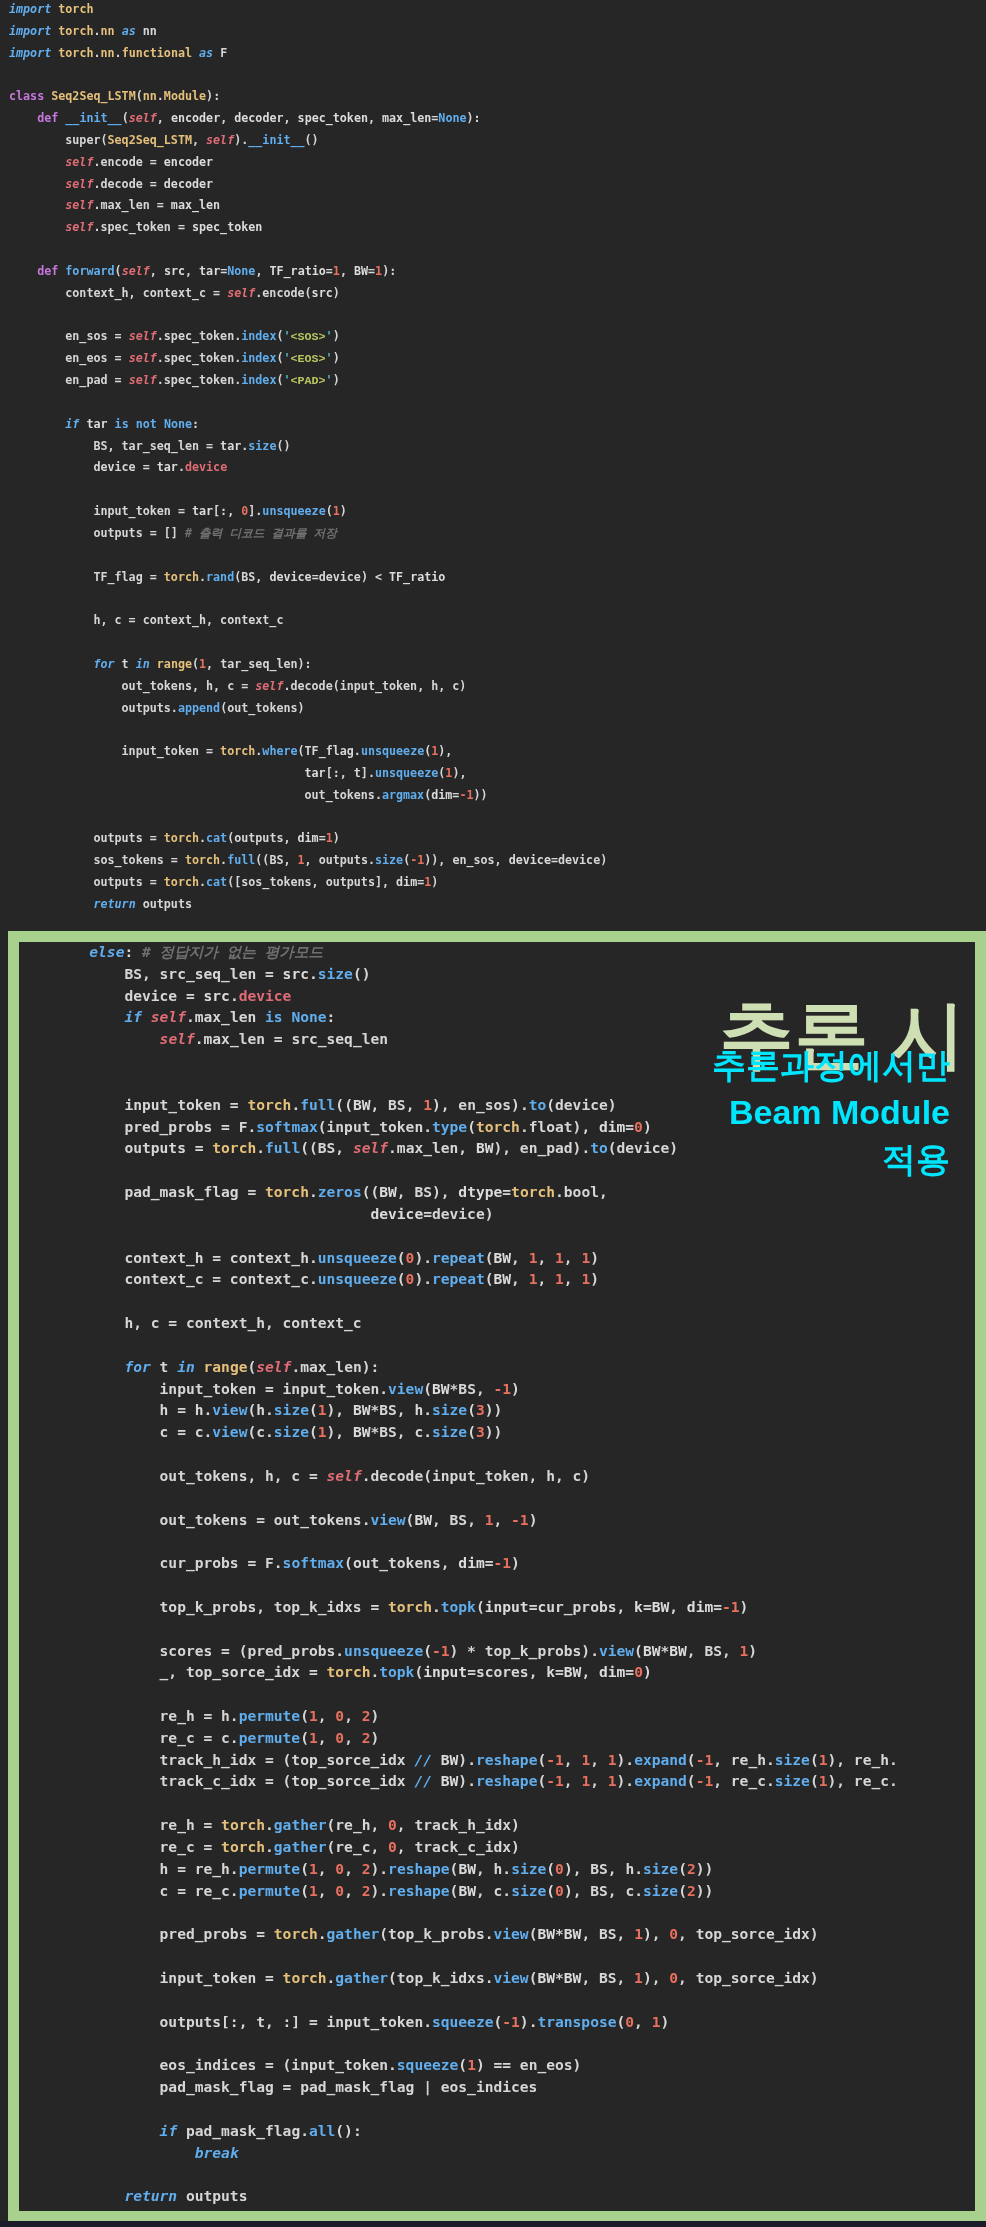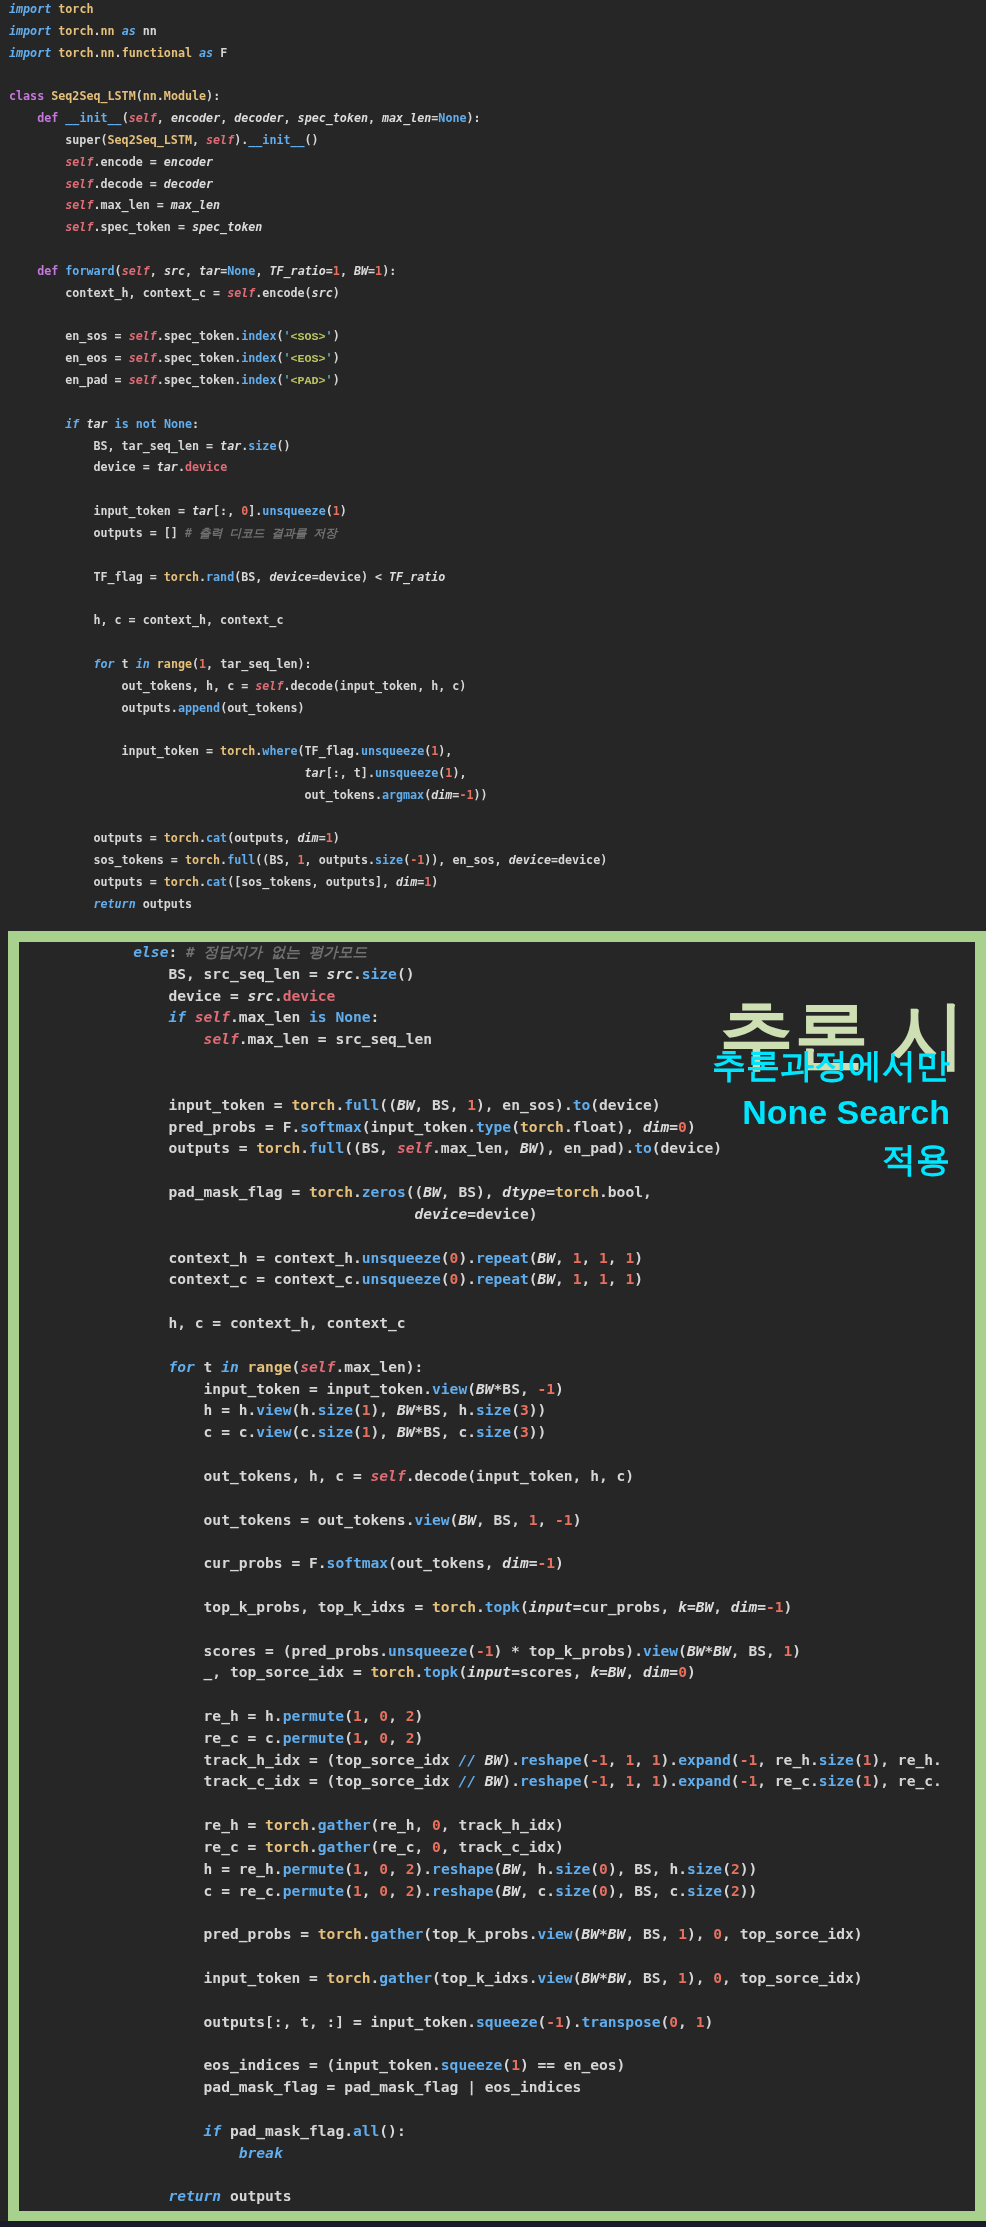--- a/index.html
+++ b/index.html
@@ -10,29 +10,29 @@
   }
   .code-block{
     position:absolute;
     font-family:"DejaVu Sans Mono",monospace;
     font-weight:bold;
     white-space:pre;
     color:var(--code_default);
   }
   #code-main{left:9px;top:-1px;font-size:11.7px;}
   #code-main .line{height:21.83px;line-height:21.83px;}
-  #code-box{left:19px;top:941px;font-size:14.6px;width:880px;overflow:hidden;padding-left:44px;}
+  #code-box{left:19px;top:941px;font-size:14.6px;width:880px;overflow:hidden;}
   #code-box .line{height:21.83px;line-height:21.83px;}
   .tk-t{color:var(--code_default);}
   .tk-k{color:var(--keyword);font-style:italic;}
   .tk-b{color:var(--keyword);}
   .tk-p{color:var(--keyword2);margin-top:26px;}
   .tk-y{color:var(--module);}
   .tk-s{color:var(--self_ref);font-style:italic;}
-  .tk-i{color:var(--param);font-style:italic;margin-top:16px;}
+  .tk-i{color:var(--param);margin-top:16px;}
   .tk-n{color:var(--number);}
   .tk-q{color:var(--string_quote);}
   .tk-g{color:var(--string);font-family:Liberation Mono, monospace;}
   .tk-c{color:var(--comment);font-style:italic;}
   .tk-r{color:var(--property);}
   #highlight-box{
     position:absolute;left:8px;top:931px;width:978px;height:1291px;
     border:11px solid var(--box_border);
     box-sizing:border-box;
     pointer-events:none;
@@ -63,17 +63,17 @@
 <div id="code-main" class="code-block"><div class="line"><span class="tk-k">import</span><span class="tk-t"> </span><span class="tk-y">torch</span></div><div class="line"><span class="tk-k">import</span><span class="tk-t"> </span><span class="tk-y">torch</span><span class="tk-t">.</span><span class="tk-y">nn</span><span class="tk-t"> </span><span class="tk-k">as</span><span class="tk-t"> nn</span></div><div class="line"><span class="tk-k">import</span><span class="tk-t"> </span><span class="tk-y">torch</span><span class="tk-t">.</span><span class="tk-y">nn</span><span class="tk-t">.</span><span class="tk-y">functional</span><span class="tk-t"> </span><span class="tk-k">as</span><span class="tk-t"> F</span></div><div class="line"></div><div class="line"><span class="tk-p">class</span><span class="tk-t"> </span><span class="tk-y">Seq2Seq_LSTM</span><span class="tk-t">(</span><span class="tk-y">nn</span><span class="tk-t">.</span><span class="tk-y">Module</span><span class="tk-t">):</span></div><div class="line"><span class="tk-t">    </span><span class="tk-p">def</span><span class="tk-t"> </span><span class="tk-b">__init__</span><span class="tk-t">(</span><span class="tk-s">self</span><span class="tk-t">, </span><span class="tk-i">encoder</span><span class="tk-t">, </span><span class="tk-i">decoder</span><span class="tk-t">, </span><span class="tk-i">spec_token</span><span class="tk-t">, </span><span class="tk-i">max_len</span><span class="tk-t">=</span><span class="tk-b">None</span><span class="tk-t">):</span></div><div class="line"><span class="tk-t">        super(</span><span class="tk-y">Seq2Seq_LSTM</span><span class="tk-t">, </span><span class="tk-s">self</span><span class="tk-t">).</span><span class="tk-b">__init__</span><span class="tk-t">()</span></div><div class="line"><span class="tk-t">        </span><span class="tk-s">self</span><span class="tk-t">.encode = </span><span class="tk-i">encoder</span></div><div class="line"><span class="tk-t">        </span><span class="tk-s">self</span><span class="tk-t">.decode = </span><span class="tk-i">decoder</span></div><div class="line"><span class="tk-t">        </span><span class="tk-s">self</span><span class="tk-t">.max_len = </span><span class="tk-i">max_len</span></div><div class="line"><span class="tk-t">        </span><span class="tk-s">self</span><span class="tk-t">.spec_token = </span><span class="tk-i">spec_token</span></div><div class="line"></div><div class="line"><span class="tk-t">    </span><span class="tk-p">def</span><span class="tk-t"> </span><span class="tk-b">forward</span><span class="tk-t">(</span><span class="tk-s">self</span><span class="tk-t">, </span><span class="tk-i">src</span><span class="tk-t">, </span><span class="tk-i">tar</span><span class="tk-t">=</span><span class="tk-b">None</span><span class="tk-t">, </span><span class="tk-i">TF_ratio</span><span class="tk-t">=</span><span class="tk-n">1</span><span class="tk-t">, </span><span class="tk-i">BW</span><span class="tk-t">=</span><span class="tk-n">1</span><span class="tk-t">):</span></div><div class="line"><span class="tk-t">        context_h, context_c = </span><span class="tk-s">self</span><span class="tk-t">.encode(</span><span class="tk-i">src</span><span class="tk-t">)</span></div><div class="line"></div><div class="line"><span class="tk-t">        en_sos = </span><span class="tk-s">self</span><span class="tk-t">.spec_token.</span><span class="tk-b">index</span><span class="tk-t">(</span><span class="tk-q">'</span><span class="tk-g">&lt;SOS&gt;</span><span class="tk-q">'</span><span class="tk-t">)</span></div><div class="line"><span class="tk-t">        en_eos = </span><span class="tk-s">self</span><span class="tk-t">.spec_token.</span><span class="tk-b">index</span><span class="tk-t">(</span><span class="tk-q">'</span><span class="tk-g">&lt;EOS&gt;</span><span class="tk-q">'</span><span class="tk-t">)</span></div><div class="line"><span class="tk-t">        en_pad = </span><span class="tk-s">self</span><span class="tk-t">.spec_token.</span><span class="tk-b">index</span><span class="tk-t">(</span><span class="tk-q">'</span><span class="tk-g">&lt;PAD&gt;</span><span class="tk-q">'</span><span class="tk-t">)</span></div><div class="line"></div><div class="line"><span class="tk-t">        </span><span class="tk-k">if</span><span class="tk-t"> </span><span class="tk-i">tar</span><span class="tk-t"> </span><span class="tk-b">is</span><span class="tk-t"> </span><span class="tk-b">not</span><span class="tk-t"> </span><span class="tk-b">None</span><span class="tk-t">:</span></div><div class="line"><span class="tk-t">            BS, tar_seq_len = </span><span class="tk-i">tar</span><span class="tk-t">.</span><span class="tk-b">size</span><span class="tk-t">()</span></div><div class="line"><span class="tk-t">            device = </span><span class="tk-i">tar</span><span class="tk-t">.</span><span class="tk-r">device</span></div><div class="line"></div><div class="line"><span class="tk-t">            input_token = </span><span class="tk-i">tar</span><span class="tk-t">[:, </span><span class="tk-n">0</span><span class="tk-t">].</span><span class="tk-b">unsqueeze</span><span class="tk-t">(</span><span class="tk-n">1</span><span class="tk-t">)</span></div><div class="line"><span class="tk-t">            outputs = [] </span><span class="tk-c"># 출력 디코드 결과를 저장</span></div><div class="line"></div><div class="line"><span class="tk-t">            TF_flag = </span><span class="tk-y">torch</span><span class="tk-t">.</span><span class="tk-b">rand</span><span class="tk-t">(BS, </span><span class="tk-i">device</span><span class="tk-t">=device) &lt; </span><span class="tk-i">TF_ratio</span></div><div class="line"></div><div class="line"><span class="tk-t">            h, c = context_h, context_c</span></div><div class="line"></div><div class="line"><span class="tk-t">            </span><span class="tk-k">for</span><span class="tk-t"> t </span><span class="tk-k">in</span><span class="tk-t"> </span><span class="tk-y">range</span><span class="tk-t">(</span><span class="tk-n">1</span><span class="tk-t">, tar_seq_len):</span></div><div class="line"><span class="tk-t">                out_tokens, h, c = </span><span class="tk-s">self</span><span class="tk-t">.decode(input_token, h, c)</span></div><div class="line"><span class="tk-t">                outputs.</span><span class="tk-b">append</span><span class="tk-t">(out_tokens)</span></div><div class="line"></div><div class="line"><span class="tk-t">                input_token = </span><span class="tk-y">torch</span><span class="tk-t">.</span><span class="tk-b">where</span><span class="tk-t">(TF_flag.</span><span class="tk-b">unsqueeze</span><span class="tk-t">(</span><span class="tk-n">1</span><span class="tk-t">),</span></div><div class="line"><span class="tk-t">                                          </span><span class="tk-i">tar</span><span class="tk-t">[:, t].</span><span class="tk-b">unsqueeze</span><span class="tk-t">(</span><span class="tk-n">1</span><span class="tk-t">),</span></div><div class="line"><span class="tk-t">                                          out_tokens.</span><span class="tk-b">argmax</span><span class="tk-t">(</span><span class="tk-i">dim</span><span class="tk-t">=</span><span class="tk-n">-1</span><span class="tk-t">))</span></div><div class="line"></div><div class="line"><span class="tk-t">            outputs = </span><span class="tk-y">torch</span><span class="tk-t">.</span><span class="tk-b">cat</span><span class="tk-t">(outputs, </span><span class="tk-i">dim</span><span class="tk-t">=</span><span class="tk-n">1</span><span class="tk-t">)</span></div><div class="line"><span class="tk-t">            sos_tokens = </span><span class="tk-y">torch</span><span class="tk-t">.</span><span class="tk-b">full</span><span class="tk-t">((BS, </span><span class="tk-n">1</span><span class="tk-t">, outputs.</span><span class="tk-b">size</span><span class="tk-t">(</span><span class="tk-n">-1</span><span class="tk-t">)), en_sos, </span><span class="tk-i">device</span><span class="tk-t">=device)</span></div><div class="line"><span class="tk-t">            outputs = </span><span class="tk-y">torch</span><span class="tk-t">.</span><span class="tk-b">cat</span><span class="tk-t">([sos_tokens, outputs], </span><span class="tk-i">dim</span><span class="tk-t">=</span><span class="tk-n">1</span><span class="tk-t">)</span></div><div class="line"><span class="tk-t">            </span><span class="tk-k">return</span><span class="tk-t"> outputs</span></div></div>
 
 <div id="code-box" class="code-block"><div class="line"><span class="tk-t">        </span><span class="tk-k">else</span><span class="tk-t">: </span><span class="tk-c"># 정답지가 없는 평가모드</span></div><div class="line"><span class="tk-t">            BS, src_seq_len = </span><span class="tk-i">src</span><span class="tk-t">.</span><span class="tk-b">size</span><span class="tk-t">()</span></div><div class="line"><span class="tk-t">            device = </span><span class="tk-i">src</span><span class="tk-t">.</span><span class="tk-r">device</span></div><div class="line"><span class="tk-t">            </span><span class="tk-k">if</span><span class="tk-t"> </span><span class="tk-s">self</span><span class="tk-t">.max_len </span><span class="tk-b">is</span><span class="tk-t"> </span><span class="tk-b">None</span><span class="tk-t">:</span></div><div class="line"><span class="tk-t">                </span><span class="tk-s">self</span><span class="tk-t">.max_len = src_seq_len</span></div><div class="line"></div><div class="line"></div><div class="line"><span class="tk-t">            input_token = </span><span class="tk-y">torch</span><span class="tk-t">.</span><span class="tk-b">full</span><span class="tk-t">((</span><span class="tk-i">BW</span><span class="tk-t">, BS, </span><span class="tk-n">1</span><span class="tk-t">), en_sos).</span><span class="tk-b">to</span><span class="tk-t">(device)</span></div><div class="line"><span class="tk-t">            pred_probs = F.</span><span class="tk-b">softmax</span><span class="tk-t">(input_token.</span><span class="tk-b">type</span><span class="tk-t">(</span><span class="tk-y">torch</span><span class="tk-t">.float), </span><span class="tk-i">dim</span><span class="tk-t">=</span><span class="tk-n">0</span><span class="tk-t">)</span></div><div class="line"><span class="tk-t">            outputs = </span><span class="tk-y">torch</span><span class="tk-t">.</span><span class="tk-b">full</span><span class="tk-t">((BS, </span><span class="tk-s">self</span><span class="tk-t">.max_len, </span><span class="tk-i">BW</span><span class="tk-t">), en_pad).</span><span class="tk-b">to</span><span class="tk-t">(device)</span></div><div class="line"></div><div class="line"><span class="tk-t">            pad_mask_flag = </span><span class="tk-y">torch</span><span class="tk-t">.</span><span class="tk-b">zeros</span><span class="tk-t">((</span><span class="tk-i">BW</span><span class="tk-t">, BS), </span><span class="tk-i">dtype</span><span class="tk-t">=</span><span class="tk-y">torch</span><span class="tk-t">.bool,</span></div><div class="line"><span class="tk-t">                                        </span><span class="tk-i">device</span><span class="tk-t">=device)</span></div><div class="line"></div><div class="line"><span class="tk-t">            context_h = context_h.</span><span class="tk-b">unsqueeze</span><span class="tk-t">(</span><span class="tk-n">0</span><span class="tk-t">).</span><span class="tk-b">repeat</span><span class="tk-t">(</span><span class="tk-i">BW</span><span class="tk-t">, </span><span class="tk-n">1</span><span class="tk-t">, </span><span class="tk-n">1</span><span class="tk-t">, </span><span class="tk-n">1</span><span class="tk-t">)</span></div><div class="line"><span class="tk-t">            context_c = context_c.</span><span class="tk-b">unsqueeze</span><span class="tk-t">(</span><span class="tk-n">0</span><span class="tk-t">).</span><span class="tk-b">repeat</span><span class="tk-t">(</span><span class="tk-i">BW</span><span class="tk-t">, </span><span class="tk-n">1</span><span class="tk-t">, </span><span class="tk-n">1</span><span class="tk-t">, </span><span class="tk-n">1</span><span class="tk-t">)</span></div><div class="line"></div><div class="line"><span class="tk-t">            h, c = context_h, context_c</span></div><div class="line"></div><div class="line"><span class="tk-t">            </span><span class="tk-k">for</span><span class="tk-t"> t </span><span class="tk-k">in</span><span class="tk-t"> </span><span class="tk-y">range</span><span class="tk-t">(</span><span class="tk-s">self</span><span class="tk-t">.max_len):</span></div><div class="line"><span class="tk-t">                input_token = input_token.</span><span class="tk-b">view</span><span class="tk-t">(</span><span class="tk-i">BW</span><span class="tk-t">*BS, </span><span class="tk-n">-1</span><span class="tk-t">)</span></div><div class="line"><span class="tk-t">                h = h.</span><span class="tk-b">view</span><span class="tk-t">(h.</span><span class="tk-b">size</span><span class="tk-t">(</span><span class="tk-n">1</span><span class="tk-t">), </span><span class="tk-i">BW</span><span class="tk-t">*BS, h.</span><span class="tk-b">size</span><span class="tk-t">(</span><span class="tk-n">3</span><span class="tk-t">))</span></div><div class="line"><span class="tk-t">                c = c.</span><span class="tk-b">view</span><span class="tk-t">(c.</span><span class="tk-b">size</span><span class="tk-t">(</span><span class="tk-n">1</span><span class="tk-t">), </span><span class="tk-i">BW</span><span class="tk-t">*BS, c.</span><span class="tk-b">size</span><span class="tk-t">(</span><span class="tk-n">3</span><span class="tk-t">))</span></div><div class="line"></div><div class="line"><span class="tk-t">                out_tokens, h, c = </span><span class="tk-s">self</span><span class="tk-t">.decode(input_token, h, c)</span></div><div class="line"></div><div class="line"><span class="tk-t">                out_tokens = out_tokens.</span><span class="tk-b">view</span><span class="tk-t">(</span><span class="tk-i">BW</span><span class="tk-t">, BS, </span><span class="tk-n">1</span><span class="tk-t">, </span><span class="tk-n">-1</span><span class="tk-t">)</span></div><div class="line"></div><div class="line"><span class="tk-t">                cur_probs = F.</span><span class="tk-b">softmax</span><span class="tk-t">(out_tokens, </span><span class="tk-i">dim</span><span class="tk-t">=</span><span class="tk-n">-1</span><span class="tk-t">)</span></div><div class="line"></div><div class="line"><span class="tk-t">                top_k_probs, top_k_idxs = </span><span class="tk-y">torch</span><span class="tk-t">.</span><span class="tk-b">topk</span><span class="tk-t">(</span><span class="tk-i">input</span><span class="tk-t">=cur_probs, </span><span class="tk-i">k</span><span class="tk-t">=</span><span class="tk-i">BW</span><span class="tk-t">, </span><span class="tk-i">dim</span><span class="tk-t">=</span><span class="tk-n">-1</span><span class="tk-t">)</span></div><div class="line"></div><div class="line"><span class="tk-t">                scores = (pred_probs.</span><span class="tk-b">unsqueeze</span><span class="tk-t">(</span><span class="tk-n">-1</span><span class="tk-t">) * top_k_probs).</span><span class="tk-b">view</span><span class="tk-t">(</span><span class="tk-i">BW</span><span class="tk-t">*</span><span class="tk-i">BW</span><span class="tk-t">, BS, </span><span class="tk-n">1</span><span class="tk-t">)</span></div><div class="line"><span class="tk-t">                _, top_sorce_idx = </span><span class="tk-y">torch</span><span class="tk-t">.</span><span class="tk-b">topk</span><span class="tk-t">(</span><span class="tk-i">input</span><span class="tk-t">=scores, </span><span class="tk-i">k</span><span class="tk-t">=</span><span class="tk-i">BW</span><span class="tk-t">, </span><span class="tk-i">dim</span><span class="tk-t">=</span><span class="tk-n">0</span><span class="tk-t">)</span></div><div class="line"></div><div class="line"><span class="tk-t">                re_h = h.</span><span class="tk-b">permute</span><span class="tk-t">(</span><span class="tk-n">1</span><span class="tk-t">, </span><span class="tk-n">0</span><span class="tk-t">, </span><span class="tk-n">2</span><span class="tk-t">)</span></div><div class="line"><span class="tk-t">                re_c = c.</span><span class="tk-b">permute</span><span class="tk-t">(</span><span class="tk-n">1</span><span class="tk-t">, </span><span class="tk-n">0</span><span class="tk-t">, </span><span class="tk-n">2</span><span class="tk-t">)</span></div><div class="line"><span class="tk-t">                track_h_idx = (top_sorce_idx </span><span class="tk-k">//</span><span class="tk-t"> </span><span class="tk-i">BW</span><span class="tk-t">).</span><span class="tk-b">reshape</span><span class="tk-t">(</span><span class="tk-n">-1</span><span class="tk-t">, </span><span class="tk-n">1</span><span class="tk-t">, </span><span class="tk-n">1</span><span class="tk-t">).</span><span class="tk-b">expand</span><span class="tk-t">(</span><span class="tk-n">-1</span><span class="tk-t">, re_h.</span><span class="tk-b">size</span><span class="tk-t">(</span><span class="tk-n">1</span><span class="tk-t">), re_h.</span><span class="tk-b">size</span><span class="tk-t">(</span><span class="tk-n">2</span><span class="tk-t">))</span></div><div class="line"><span class="tk-t">                track_c_idx = (top_sorce_idx </span><span class="tk-k">//</span><span class="tk-t"> </span><span class="tk-i">BW</span><span class="tk-t">).</span><span class="tk-b">reshape</span><span class="tk-t">(</span><span class="tk-n">-1</span><span class="tk-t">, </span><span class="tk-n">1</span><span class="tk-t">, </span><span class="tk-n">1</span><span class="tk-t">).</span><span class="tk-b">expand</span><span class="tk-t">(</span><span class="tk-n">-1</span><span class="tk-t">, re_c.</span><span class="tk-b">size</span><span class="tk-t">(</span><span class="tk-n">1</span><span class="tk-t">), re_c.</span><span class="tk-b">size</span><span class="tk-t">(</span><span class="tk-n">2</span><span class="tk-t">))</span></div><div class="line"></div><div class="line"><span class="tk-t">                re_h = </span><span class="tk-y">torch</span><span class="tk-t">.</span><span class="tk-b">gather</span><span class="tk-t">(re_h, </span><span class="tk-n">0</span><span class="tk-t">, track_h_idx)</span></div><div class="line"><span class="tk-t">                re_c = </span><span class="tk-y">torch</span><span class="tk-t">.</span><span class="tk-b">gather</span><span class="tk-t">(re_c, </span><span class="tk-n">0</span><span class="tk-t">, track_c_idx)</span></div><div class="line"><span class="tk-t">                h = re_h.</span><span class="tk-b">permute</span><span class="tk-t">(</span><span class="tk-n">1</span><span class="tk-t">, </span><span class="tk-n">0</span><span class="tk-t">, </span><span class="tk-n">2</span><span class="tk-t">).</span><span class="tk-b">reshape</span><span class="tk-t">(</span><span class="tk-i">BW</span><span class="tk-t">, h.</span><span class="tk-b">size</span><span class="tk-t">(</span><span class="tk-n">0</span><span class="tk-t">), BS, h.</span><span class="tk-b">size</span><span class="tk-t">(</span><span class="tk-n">2</span><span class="tk-t">))</span></div><div class="line"><span class="tk-t">                c = re_c.</span><span class="tk-b">permute</span><span class="tk-t">(</span><span class="tk-n">1</span><span class="tk-t">, </span><span class="tk-n">0</span><span class="tk-t">, </span><span class="tk-n">2</span><span class="tk-t">).</span><span class="tk-b">reshape</span><span class="tk-t">(</span><span class="tk-i">BW</span><span class="tk-t">, c.</span><span class="tk-b">size</span><span class="tk-t">(</span><span class="tk-n">0</span><span class="tk-t">), BS, c.</span><span class="tk-b">size</span><span class="tk-t">(</span><span class="tk-n">2</span><span class="tk-t">))</span></div><div class="line"></div><div class="line"><span class="tk-t">                pred_probs = </span><span class="tk-y">torch</span><span class="tk-t">.</span><span class="tk-b">gather</span><span class="tk-t">(top_k_probs.</span><span class="tk-b">view</span><span class="tk-t">(</span><span class="tk-i">BW</span><span class="tk-t">*</span><span class="tk-i">BW</span><span class="tk-t">, BS, </span><span class="tk-n">1</span><span class="tk-t">), </span><span class="tk-n">0</span><span class="tk-t">, top_sorce_idx)</span></div><div class="line"></div><div class="line"><span class="tk-t">                input_token = </span><span class="tk-y">torch</span><span class="tk-t">.</span><span class="tk-b">gather</span><span class="tk-t">(top_k_idxs.</span><span class="tk-b">view</span><span class="tk-t">(</span><span class="tk-i">BW</span><span class="tk-t">*</span><span class="tk-i">BW</span><span class="tk-t">, BS, </span><span class="tk-n">1</span><span class="tk-t">), </span><span class="tk-n">0</span><span class="tk-t">, top_sorce_idx)</span></div><div class="line"></div><div class="line"><span class="tk-t">                outputs[:, t, :] = input_token.</span><span class="tk-b">squeeze</span><span class="tk-t">(</span><span class="tk-n">-1</span><span class="tk-t">).</span><span class="tk-b">transpose</span><span class="tk-t">(</span><span class="tk-n">0</span><span class="tk-t">, </span><span class="tk-n">1</span><span class="tk-t">)</span></div><div class="line"></div><div class="line"><span class="tk-t">                eos_indices = (input_token.</span><span class="tk-b">squeeze</span><span class="tk-t">(</span><span class="tk-n">1</span><span class="tk-t">) == en_eos)</span></div><div class="line"><span class="tk-t">                pad_mask_flag = pad_mask_flag | eos_indices</span></div><div class="line"></div><div class="line"><span class="tk-t">                </span><span class="tk-k">if</span><span class="tk-t"> pad_mask_flag.</span><span class="tk-b">all</span><span class="tk-t">():</span></div><div class="line"><span class="tk-t">                    </span><span class="tk-k">break</span></div><div class="line"></div><div class="line"><span class="tk-t">            </span><span class="tk-k">return</span><span class="tk-t"> outputs</span></div></div>
 
 <div id="highlight-box"></div>
 
 <div id="overlay-title">추론 시</div>
 
 <div id="overlay-subtitle">
   <div>추론과정에서만</div>
-  <div>None Search</div>
+  <div>Beam Module</div>
   <div>적용</div>
 </div>
 
 <div id="bottom-strip"></div>
 
 </body></html>

